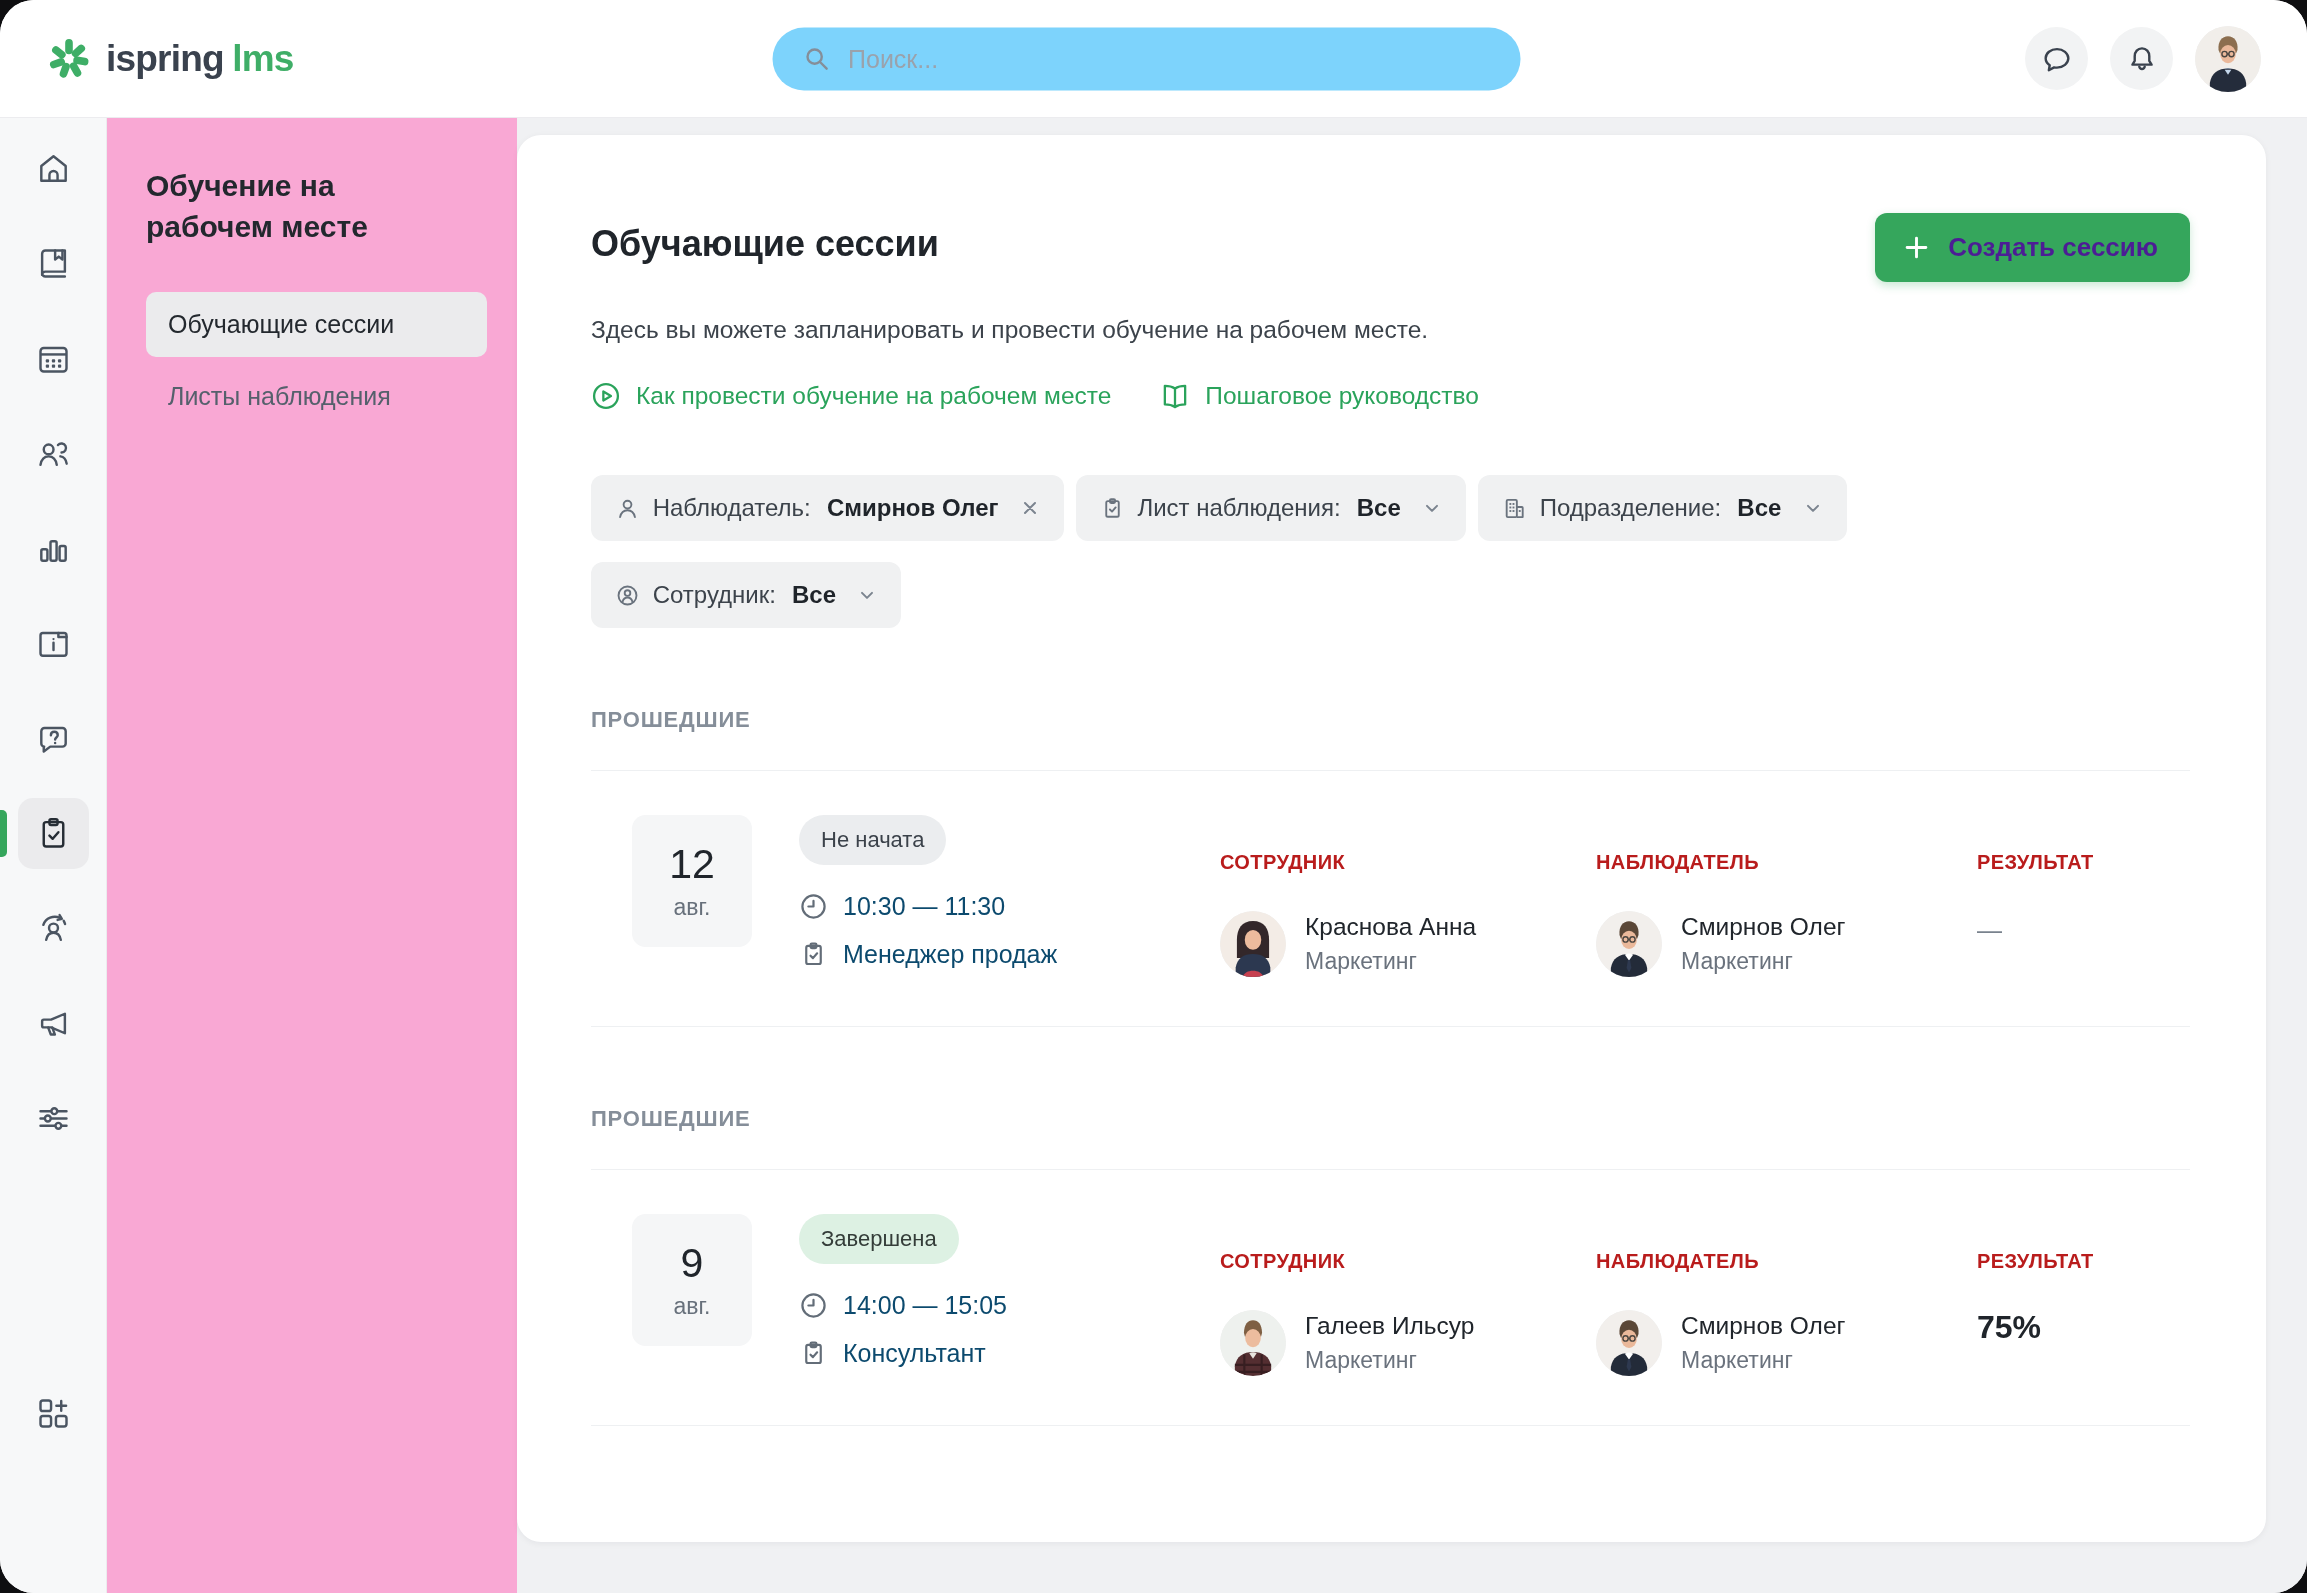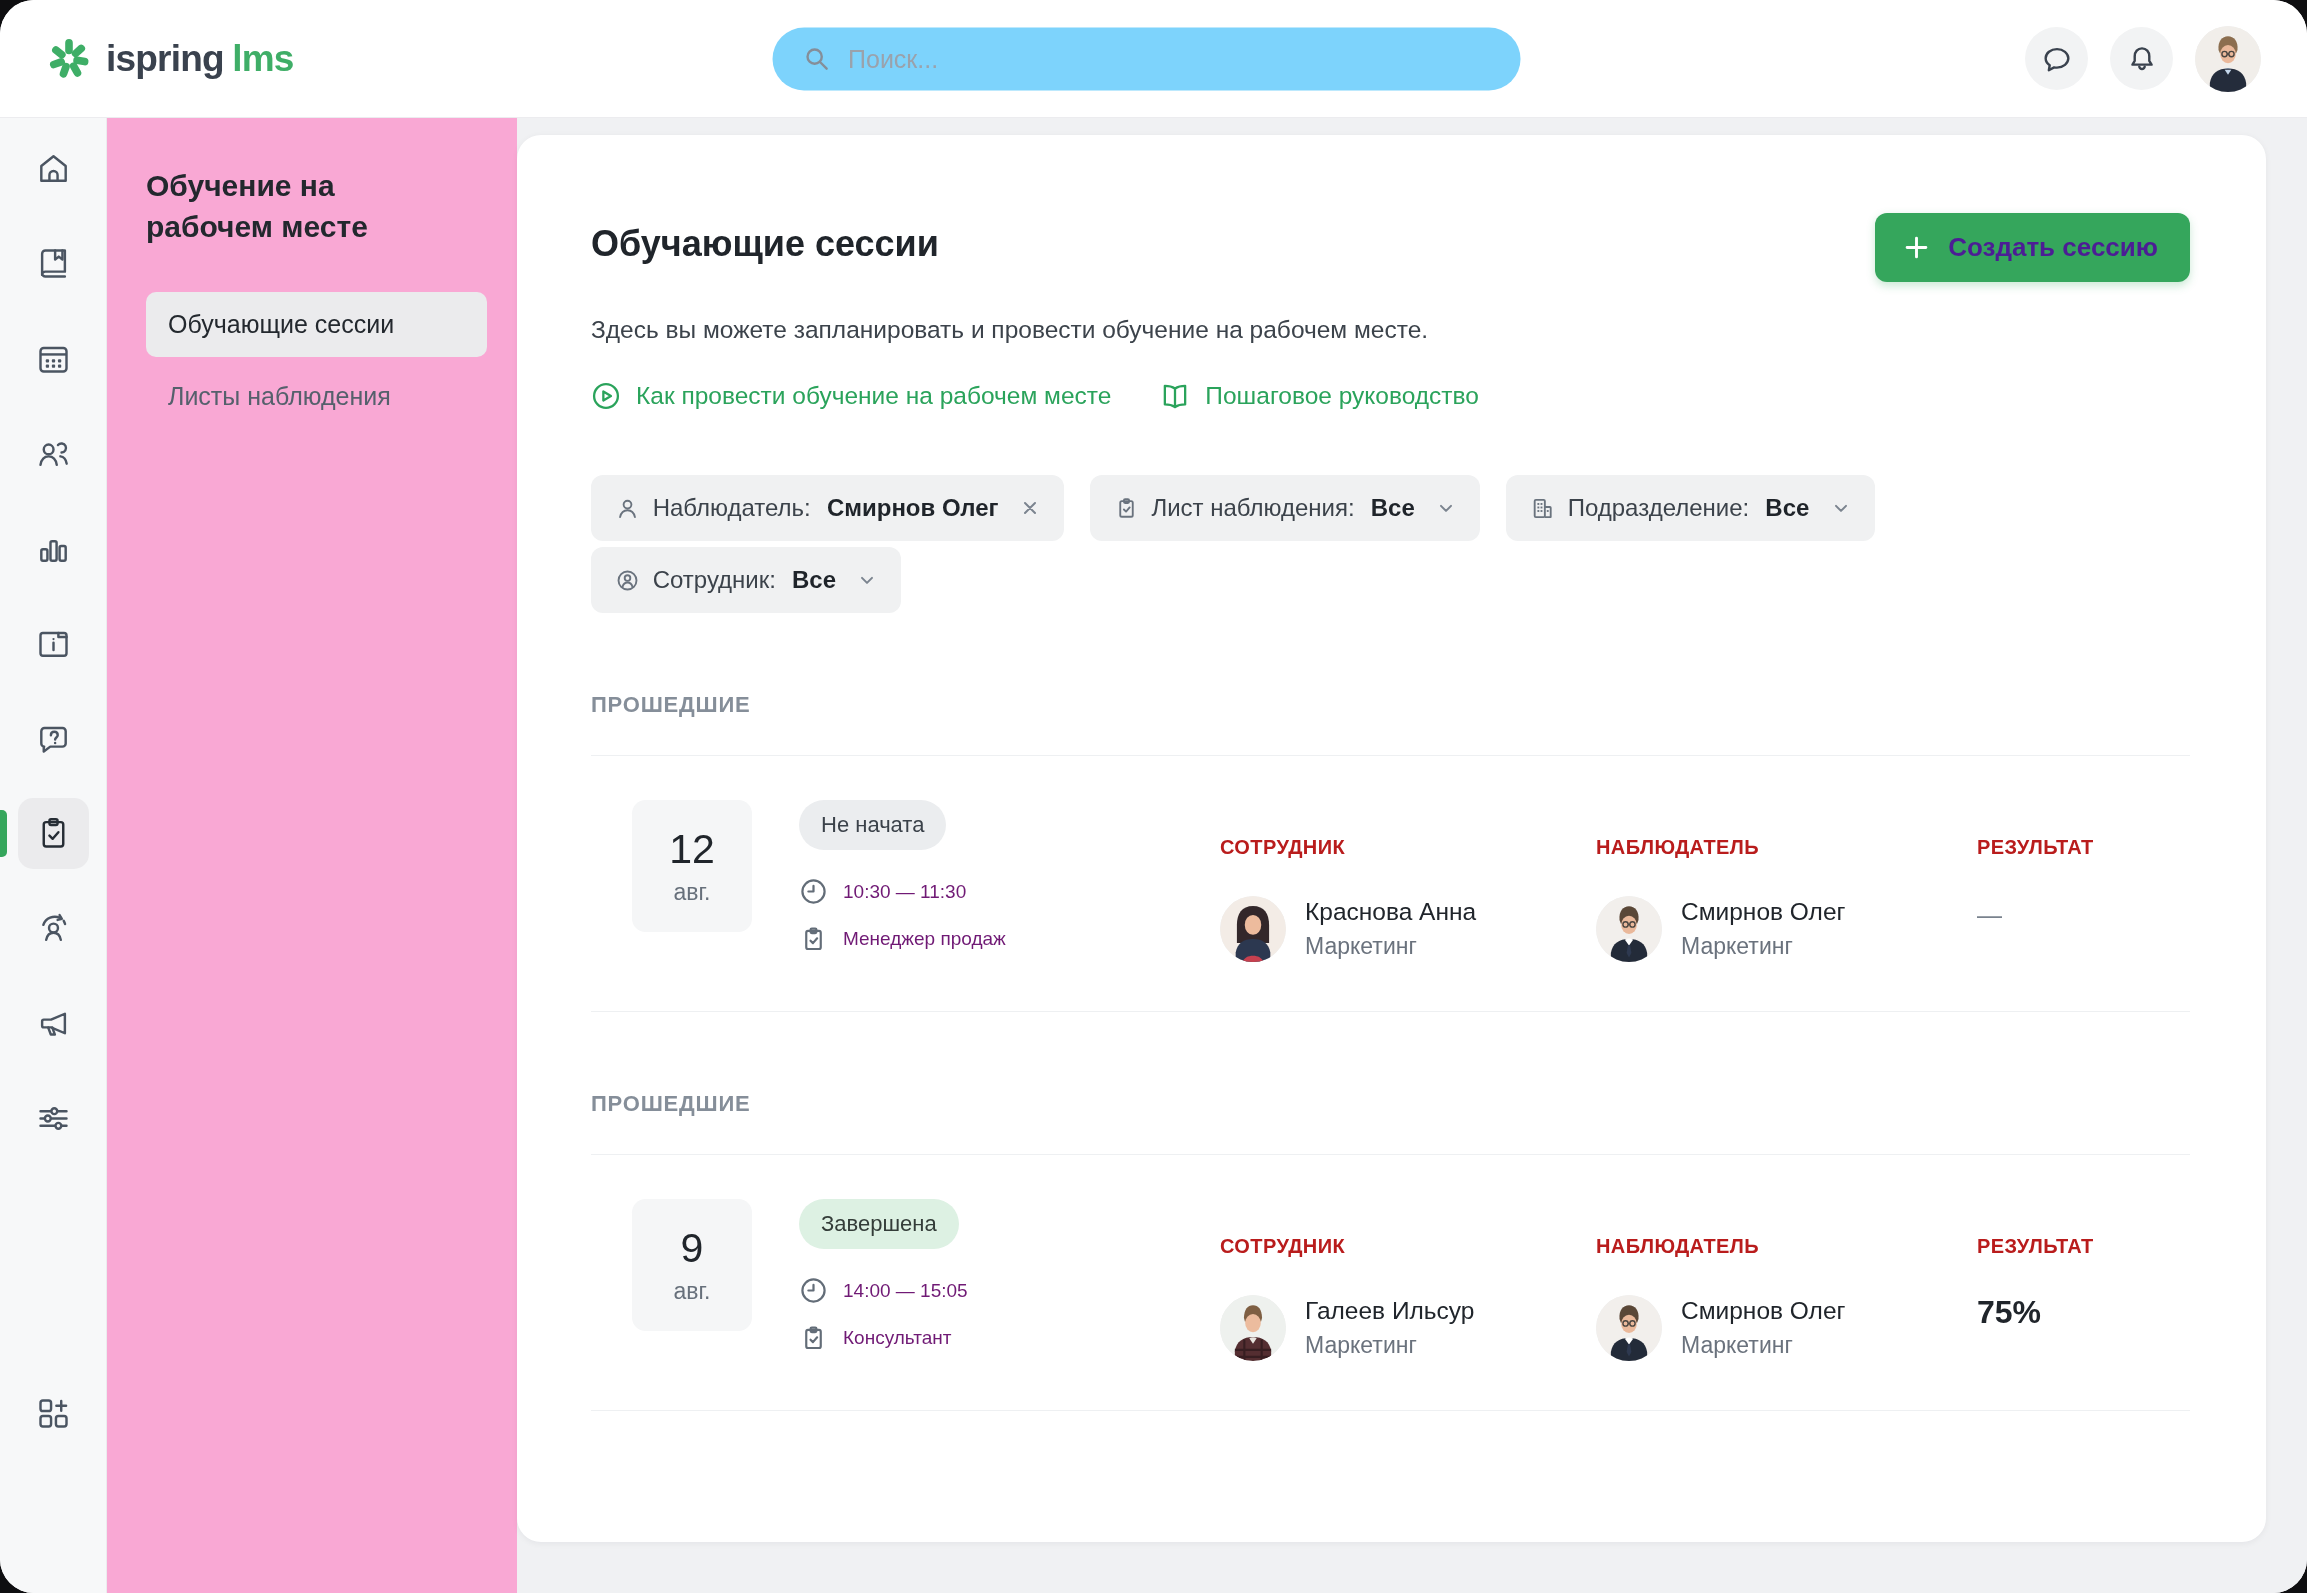--- a/index.html
+++ b/index.html
@@ -118,21 +118,21 @@
 
   .subtitle { font-size:24.5px; color:#3c434b; margin-top:34px; }
 
   .links { display:flex; align-items:center; gap:49px; margin-top:37px; }
   .link {
     display:flex; align-items:center; gap:15px;
     color:#2aa35b; font-size:24.5px; cursor:pointer; text-decoration:none;
   }
 
   .filters { margin-top:64px; }
-  .filter-row { display:flex; gap:26px; margin-bottom:6px; }
+  .filter-row { display:flex; gap:12px; margin-bottom:21px; }
   .chip {
     display:flex; align-items:center; gap:12.7px;
     background:#f0f1f2; border-radius:12px;
     height:66px; padding:0 24px;
     font-size:24px; color:#3c434b; cursor:pointer;
     white-space:nowrap;
   }
   .chip .chip-icon { color:#6a737e; display:flex; }
   .chip b { color:#1f242a; font-weight:700; margin-left:3.4px; }
   .chip .trail { margin-left:8.5px; color:#7b848f; display:flex; }
@@ -157,21 +157,21 @@
   .date-day { font-size:41px; color:#20252b; }
   .date-month { font-size:23px; color:#67707b; margin-top:6.8px; }
 
   .info-col { flex:none; width:421px; }
   .pill {
     display:inline-block; border-radius:845px;
     font-size:22px; padding:12px 22px;
   }
   .pill.neutral { background:#ebedef; color:#3b424a; }
   .pill.completed { background:#ddf1e3; color:#343d39; }
-  .meta-line { display:flex; align-items:center; gap:15px; margin-top:27px; color:#701a75; font-size:19px; }
+  .meta-line { display:flex; align-items:center; gap:15px; margin-top:27px; color:#0c4a6e; font-size:25px; }
   .meta-line + .meta-line { margin-top:18.6px; }
   .meta-line .m-icon { color:#636d78; display:flex; flex:none; }
 
   .person-col { flex:none; }
   .person-col.emp { width:376px; }
   .person-col.obs { width:381px; }
   .col-header { font-size:20px; font-weight:700; letter-spacing:0.4px; color:#b91c1c;margin-top:36px; }
   .person { display:flex; align-items:center; gap:19px; margin-top:37px; }
   .p-name { font-size:24.5px; color:#20252b; }
   .p-dept { font-size:23px; color:#6a727d; margin-top:7.6px; }

